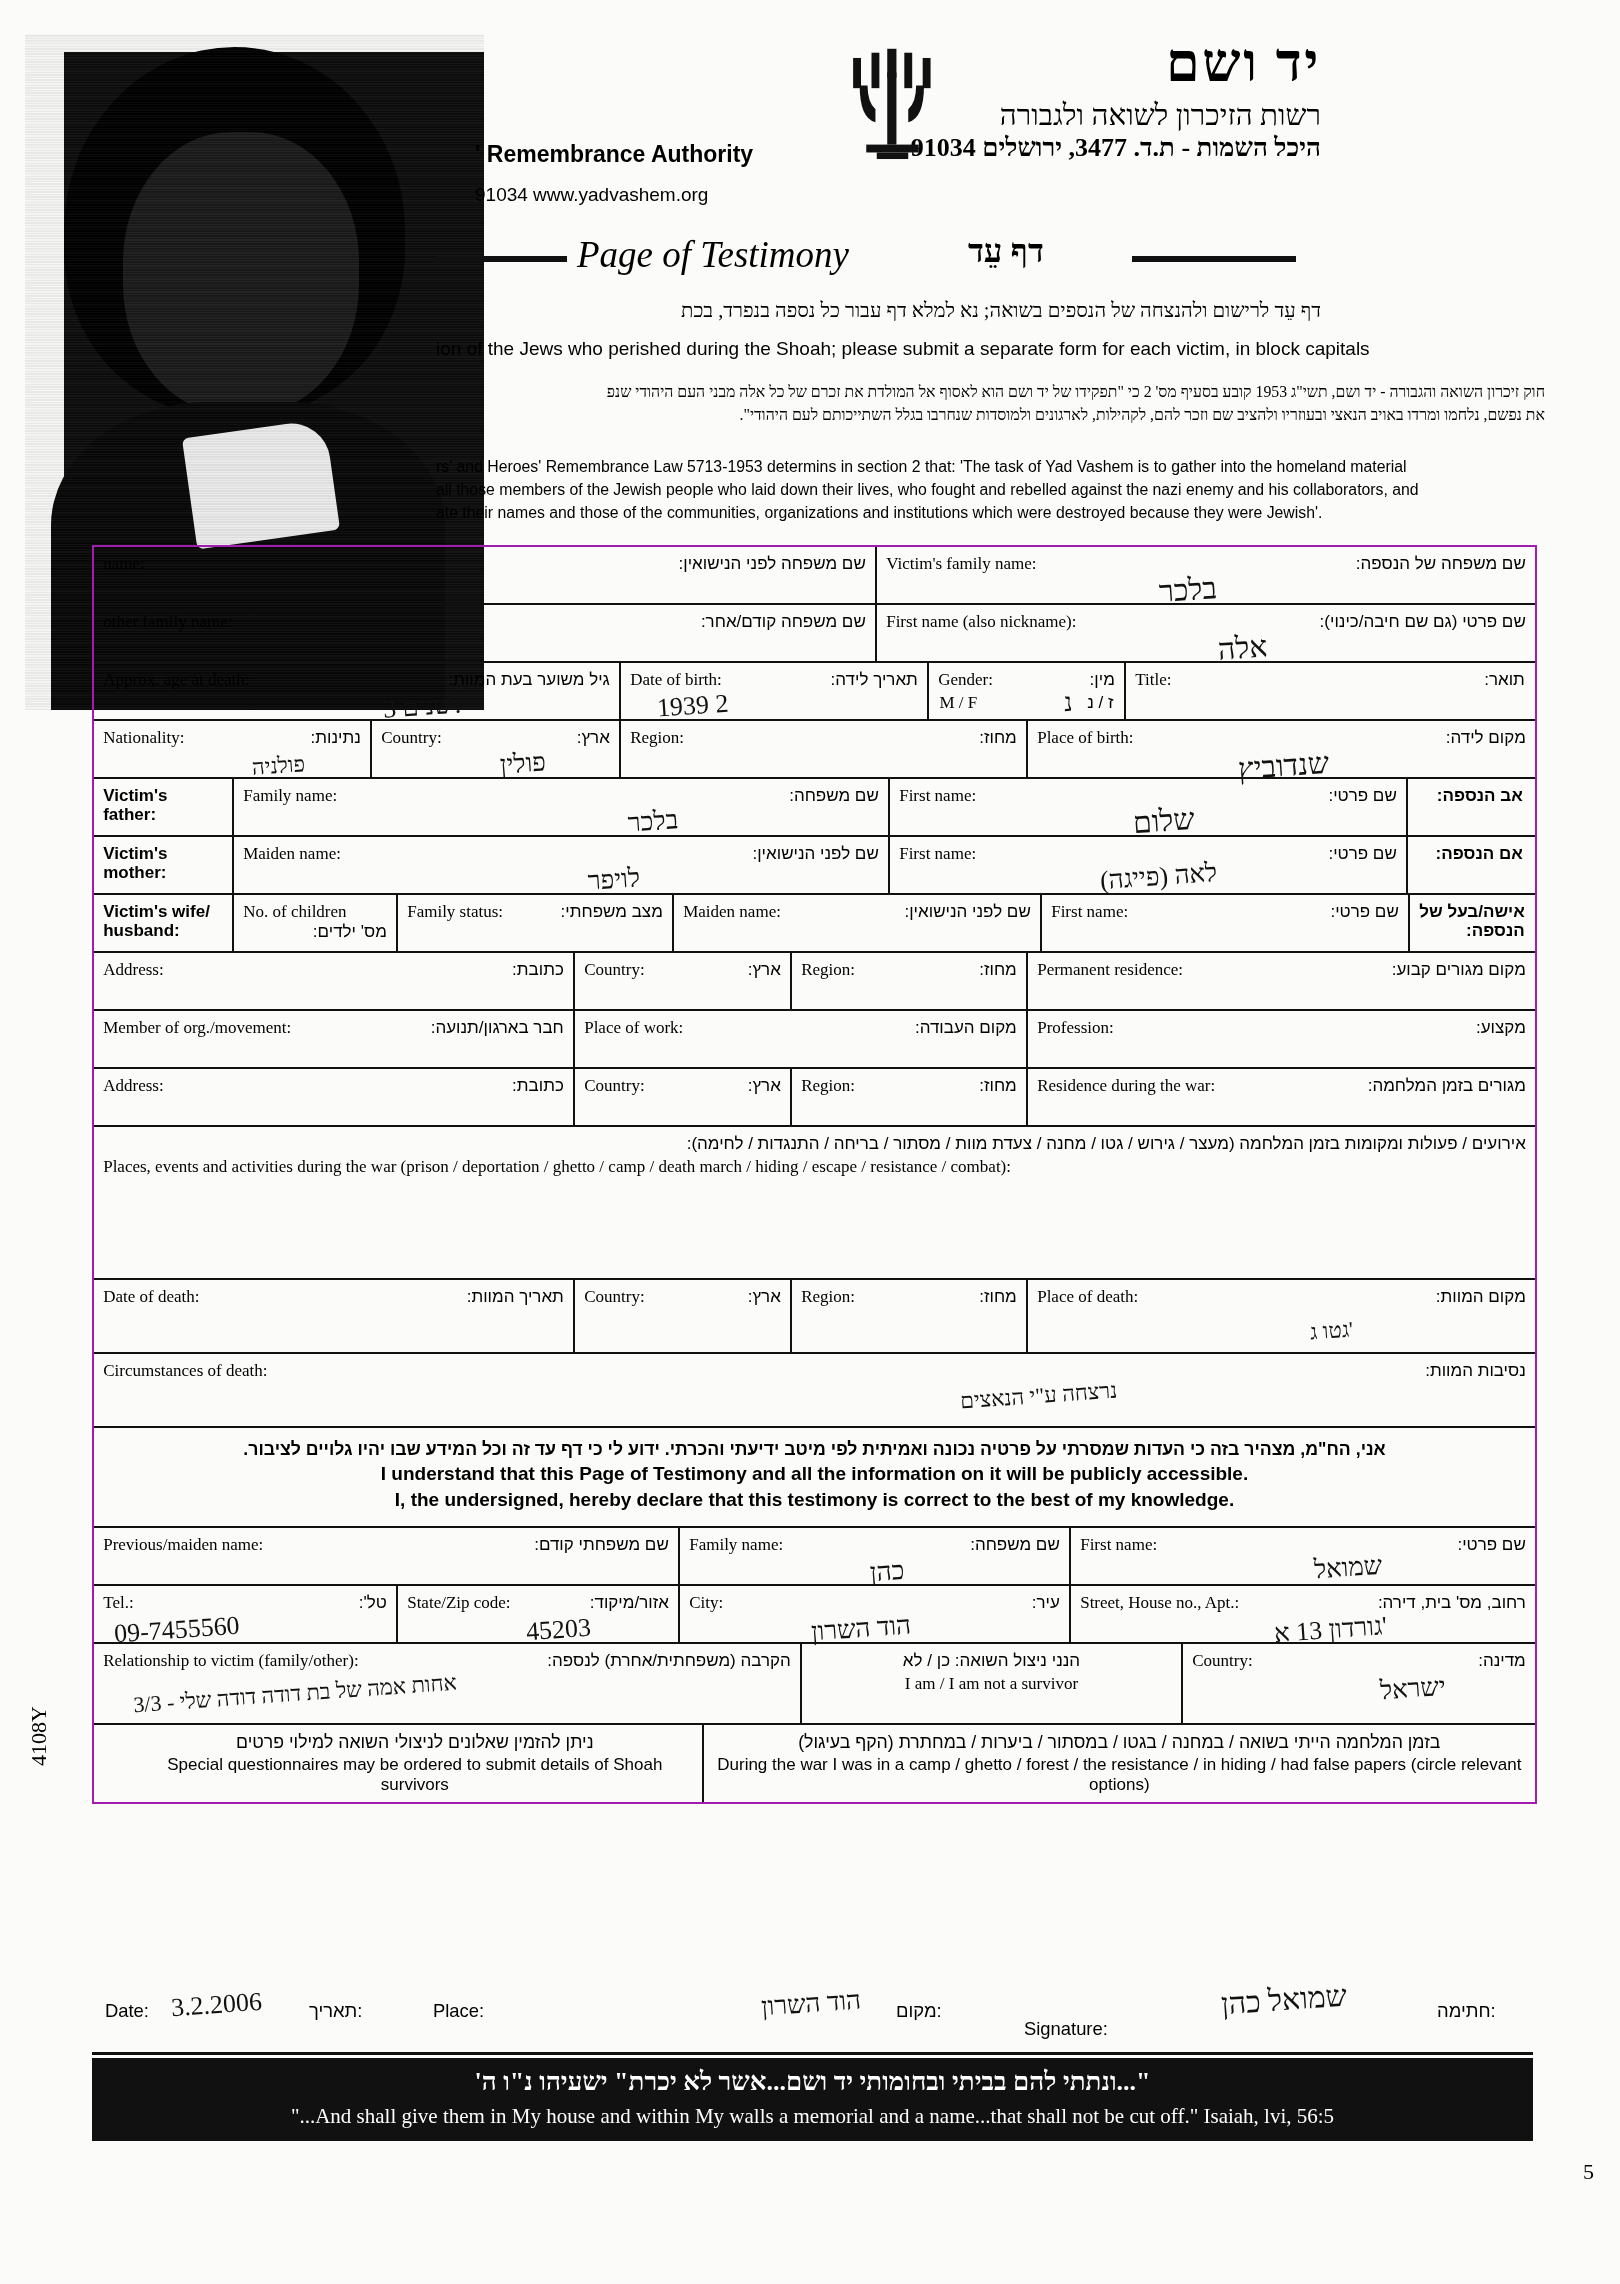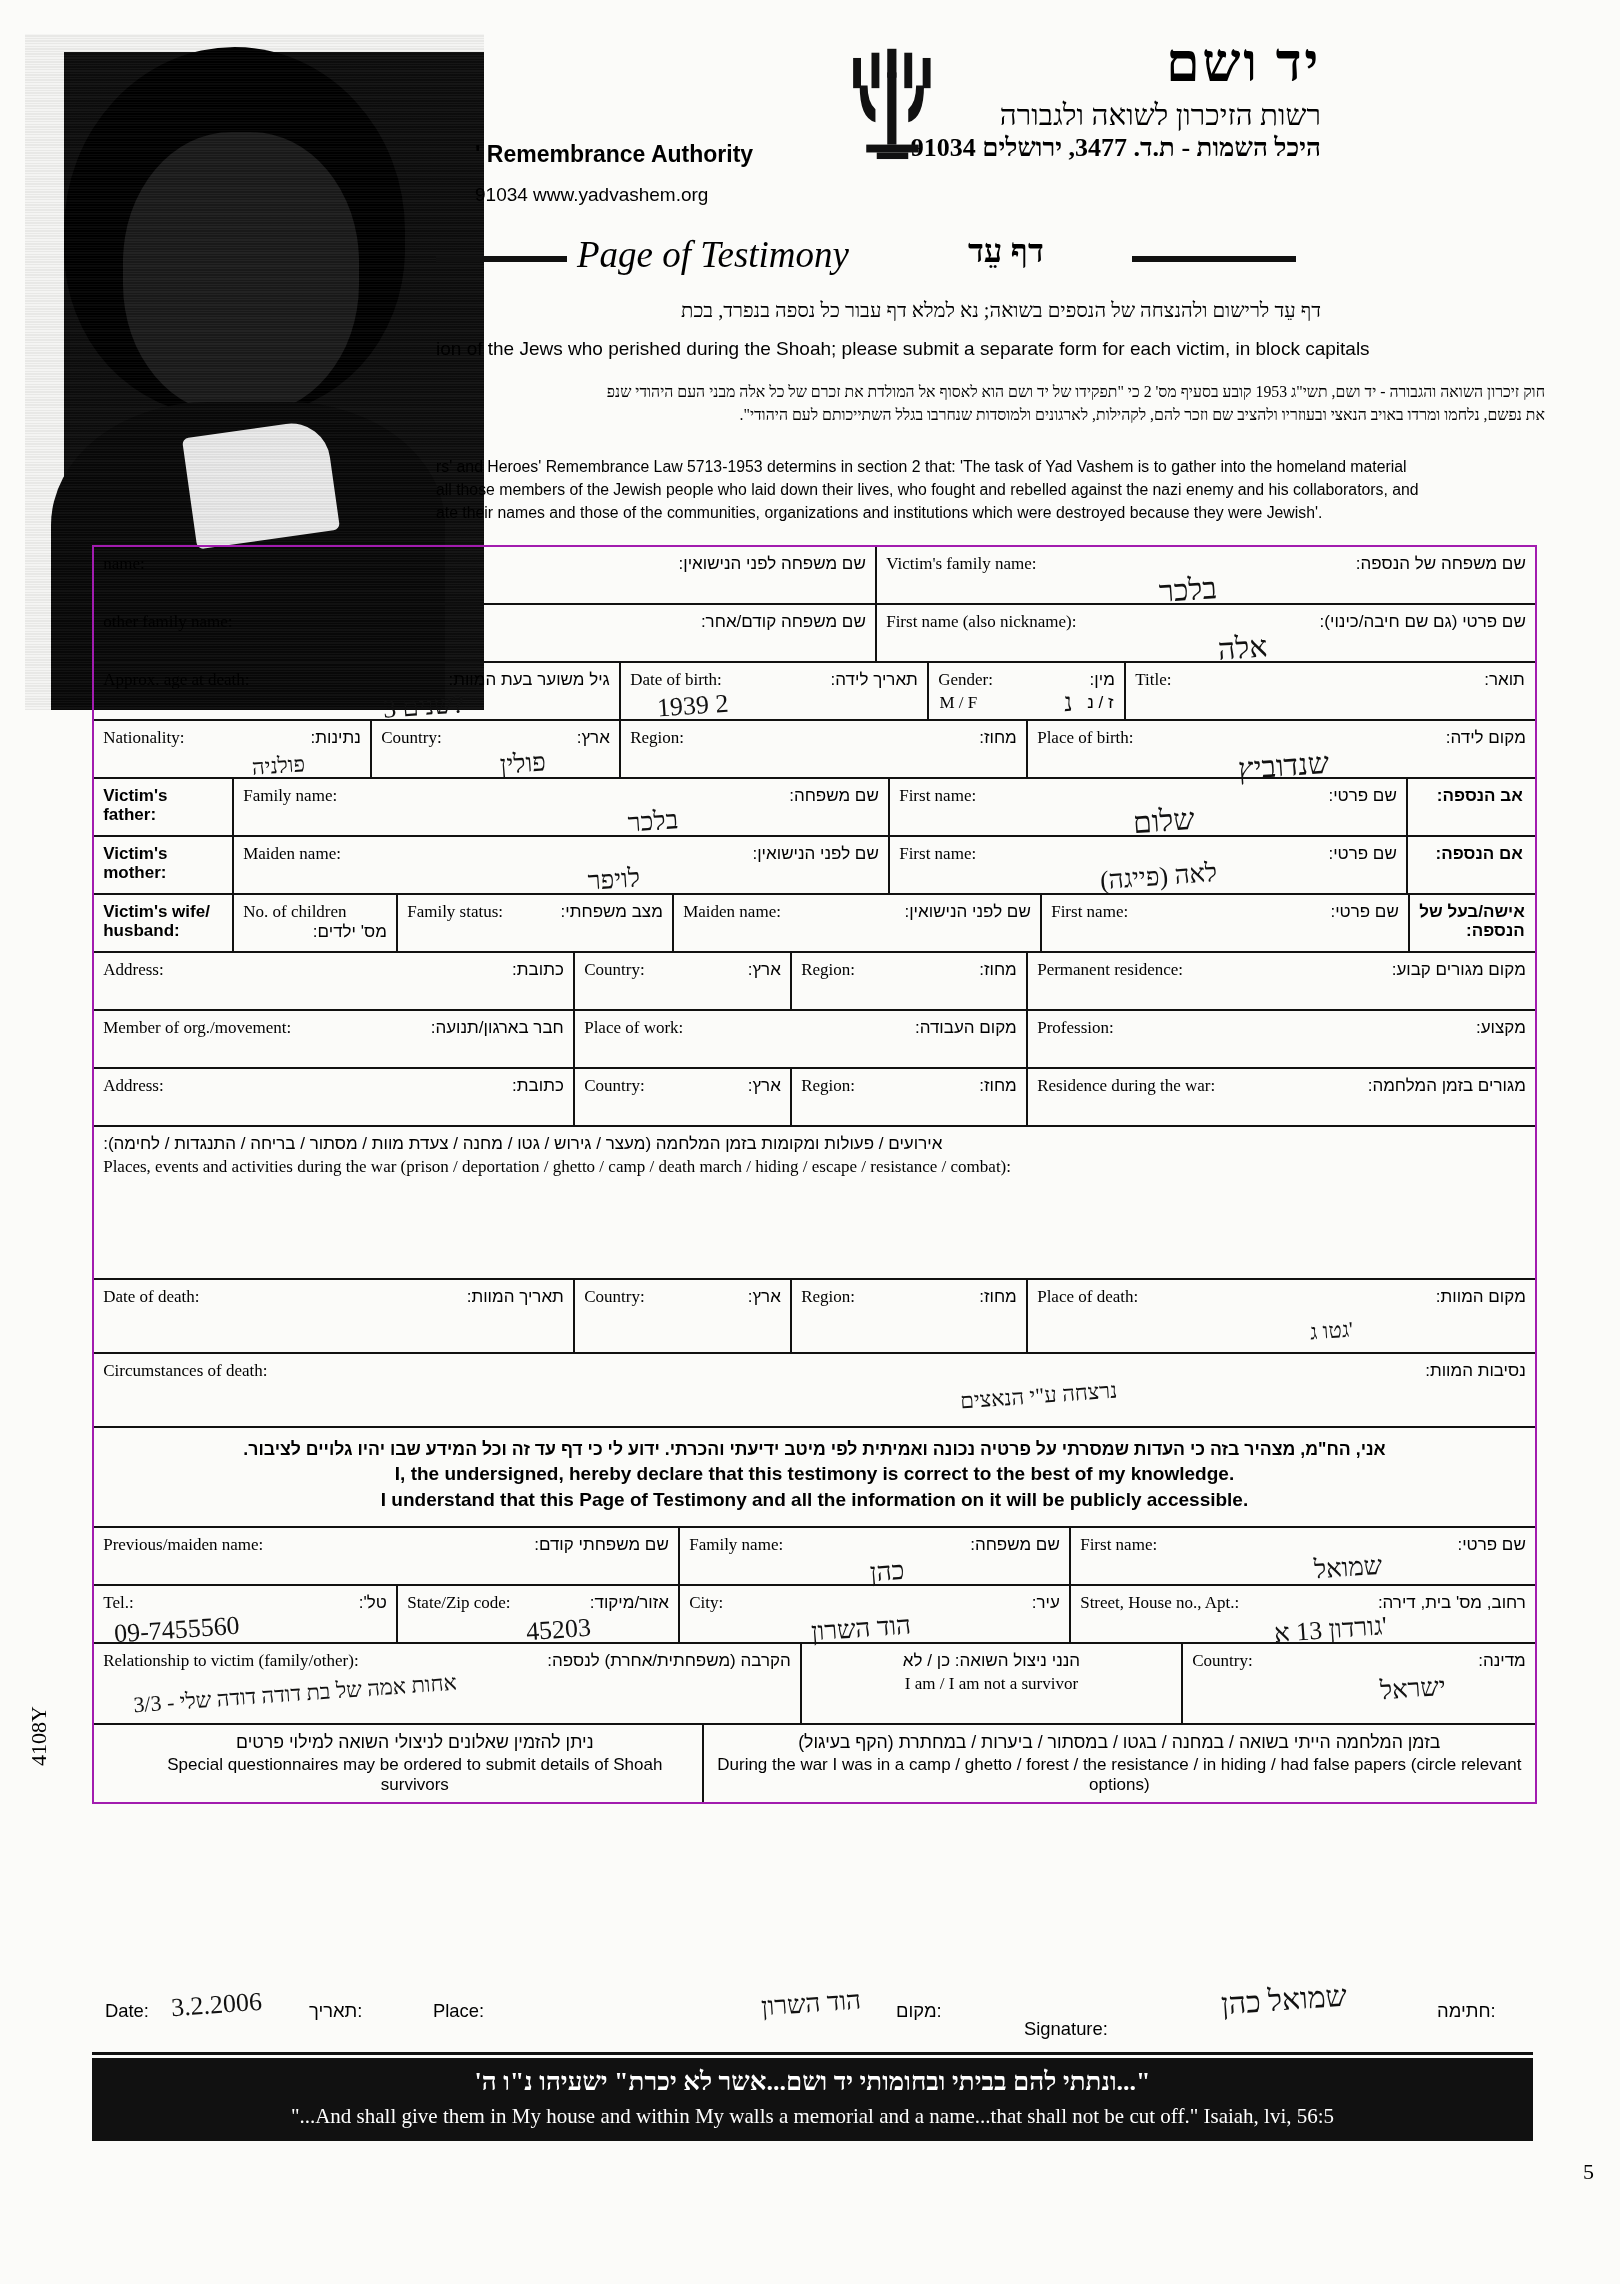--- a/index.html
+++ b/index.html
@@ -321,21 +321,21 @@
         <span class="lbl-he">מחוז:</span>
       </div>
       <div class="cell" style="width:509px">
         <span class="lbl-en">Residence during the war:</span>
         <span class="lbl-he">מגורים בזמן המלחמה:</span>
       </div>
     </div>
 
     <div class="row">
       <div class="cell" style="width:1441px;min-height:151px">
-        <div class="lbl-he" style="float:none;text-align:left;direction:rtl">אירועים / פעולות ומקומות בזמן המלחמה (מעצר / גירוש / גטו / מחנה / צעדת מוות / מסתור / בריחה / התנגדות / לחימה):</div>
+        <div class="lbl-he" style="float:none;text-align:right;direction:rtl">אירועים / פעולות ומקומות בזמן המלחמה (מעצר / גירוש / גטו / מחנה / צעדת מוות / מסתור / בריחה / התנגדות / לחימה):</div>
         <div class="lbl-en" style="display:block;margin-top:3.9px">Places, events and activities during the war (prison / deportation / ghetto / camp / death march / hiding / escape / resistance / combat):</div>
       </div>
     </div>
 
     <div class="row">
       <div class="cell" style="width:479px">
         <span class="lbl-en">Date of death:</span>
         <span class="lbl-he">תאריך המוות:</span>
       </div>
       <div class="cell" style="width:217px">
@@ -357,22 +357,22 @@
       <div class="cell" style="width:1441px;min-height:72px">
         <span class="lbl-en">Circumstances of death:</span>
         <span class="lbl-he">נסיבות המוות:</span>
         <span class="hand sm" style="left:866px;top:29px">נרצחה ע"י הנאצים</span>
       </div>
     </div>
 
     <div class="row">
       <div class="cell declare" style="width:1441px;min-height:98px">
         <div class="h">אני, הח"מ, מצהיר בזה כי העדות שמסרתי על פרטיה נכונה ואמיתית לפי מיטב ידיעתי והכרתי. ידוע לי כי דף עד זה וכל המידע שבו יהיו גלויים לציבור.</div>
+        <div class="e">I understand that this Page of Testimony and all the information on it will be publicly accessible.</div>
         <div class="e">I, the undersigned, hereby declare that this testimony is correct to the best of my knowledge.</div>
-        <div class="e">I understand that this Page of Testimony and all the information on it will be publicly accessible.</div>
       </div>
     </div>
 
     <div class="row">
       <div class="cell" style="width:584px">
         <span class="lbl-en">Previous/maiden name:</span>
         <span class="lbl-he">שם משפחתי קודם:</span>
       </div>
       <div class="cell" style="width:391px">
         <span class="lbl-en">Family name:</span>

